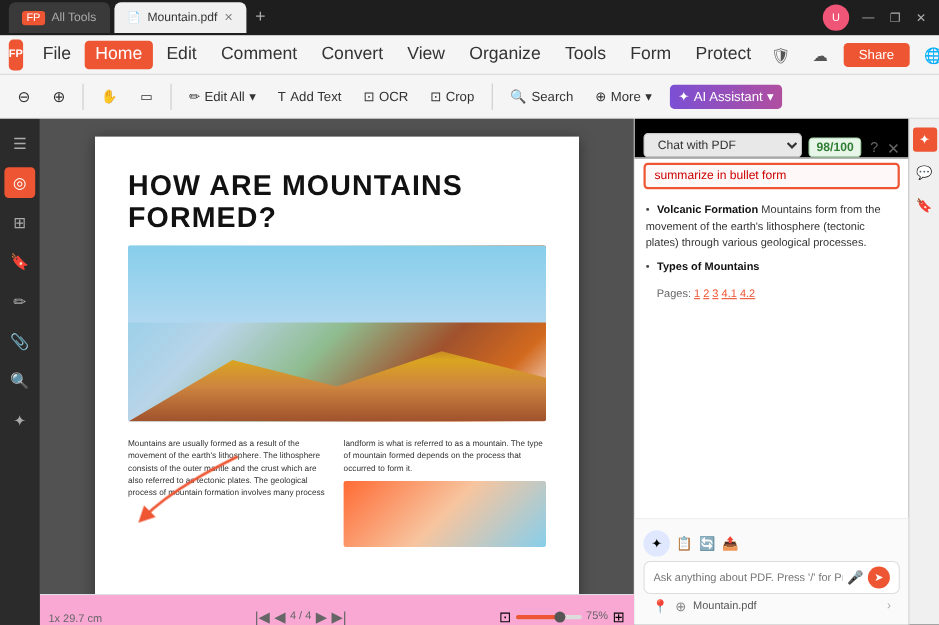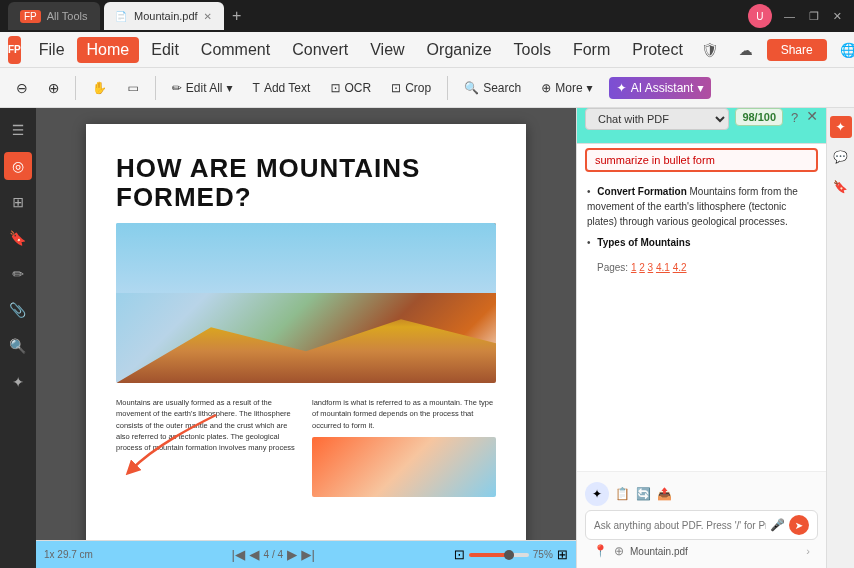--- a/index.html
+++ b/index.html
@@ -200,24 +200,24 @@
     
     .right-panel {
       width: 250px;
       background: #fff;
       border-left: 1px solid #ddd;
       display: flex;
       flex-direction: column;
     }
     .panel-header {
       height: 36px;
-      background: #5eead4;
+      background: #000000;
       border-bottom: 1px solid #ddd;
       display: flex;
-      align-items: flex-start;
+      align-items: flex-end;
       padding: 0 8px;
       gap: 6px;
     }
     .panel-select {
       flex: 1;
       background: #e8e8e8;
       border: 1px solid #ccc;
       border-radius: 4px;
       padding: 3px 8px;
       font-size: 11px;
@@ -481,21 +481,21 @@
       <svg class="arrow-svg" viewBox="0 0 120 80">
         <defs>
           <marker id="arrowhead" markerWidth="6" markerHeight="6" refX="3" refY="3" orient="auto">
             <polygon points="0 0, 6 3, 0 6" fill="#e53"></polygon>
           </marker>
         </defs>
         <path d="M 100 10 C 80 20, 40 40, 15 65" stroke="#e53" stroke-width="2.5" fill="none" marker-end="url(#arrowhead)"></path>
       </svg>
     </div>
 
-    <div style="position:absolute; bottom:0; left:0; right:0; height:28px; background:#7dd3fc; border-top:1px solid #ddd; display:flex; align-items:center; padding:0 8px; font-size:10px; color:#666; gap:6px;">
+    <div style="position:absolute; bottom:0; left:0; right:0; height:28px; background:#f9a8d4; border-top:1px solid #ddd; display:flex; align-items:flex-end; padding:0 8px; font-size:10px; color:#666; gap:6px;">
       <span>1x 29.7 cm</span>
       <span style="margin-left:auto; display:flex; align-items:center; gap:4px;">
         <button style="background:none;border:none;cursor:pointer;color:#666;">|◀</button>
         <button style="background:none;border:none;cursor:pointer;color:#666;">◀</button>
         <span>4 / 4</span>
         <button style="background:none;border:none;cursor:pointer;color:#666;">▶</button>
         <button style="background:none;border:none;cursor:pointer;color:#666;">▶|</button>
       </span>
       <span style="margin-left:auto; display:flex; align-items:center; gap:4px;">
         <button style="background:none;border:none;cursor:pointer;">⊡</button>
@@ -520,21 +520,21 @@
       <button class="panel-close">✕</button>
     </div>
 
     <div class="search-highlight">
       <span>summarize in bullet form</span>
     </div>
 
     <div class="ai-content">
       <div class="ai-bullet">
         <span style="color:#444; margin-right:4px;">•</span>
-        <span class="ai-bullet-title">Convert Formation</span>
+        <span class="ai-bullet-title">Volcanic Formation</span>
         <span> Mountains form from the movement of the earth's lithosphere (tectonic plates) through various geological processes.</span>
       </div>
 
       <div class="ai-bullet">
         <span style="color:#444; margin-right:4px;">•</span>
         <span class="ai-bullet-title">Types of Mountains</span>
       </div>
 
 
 

